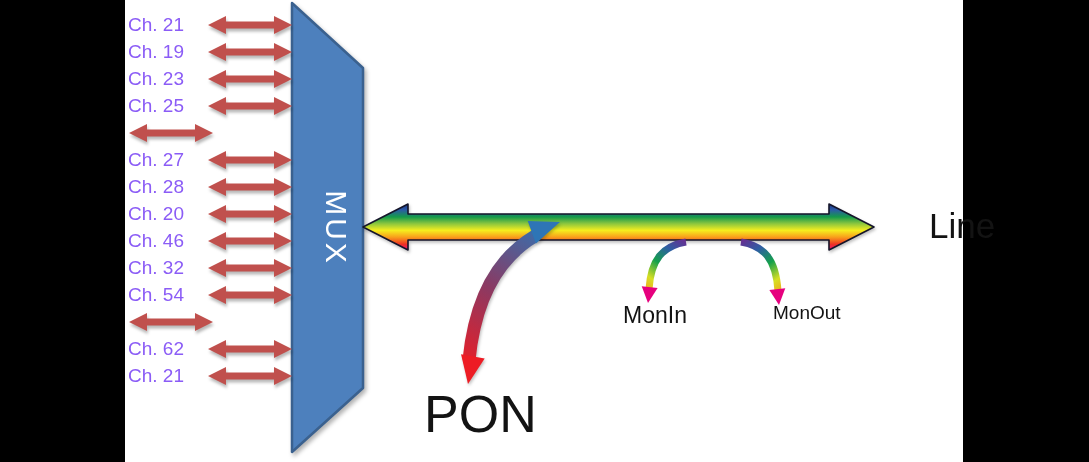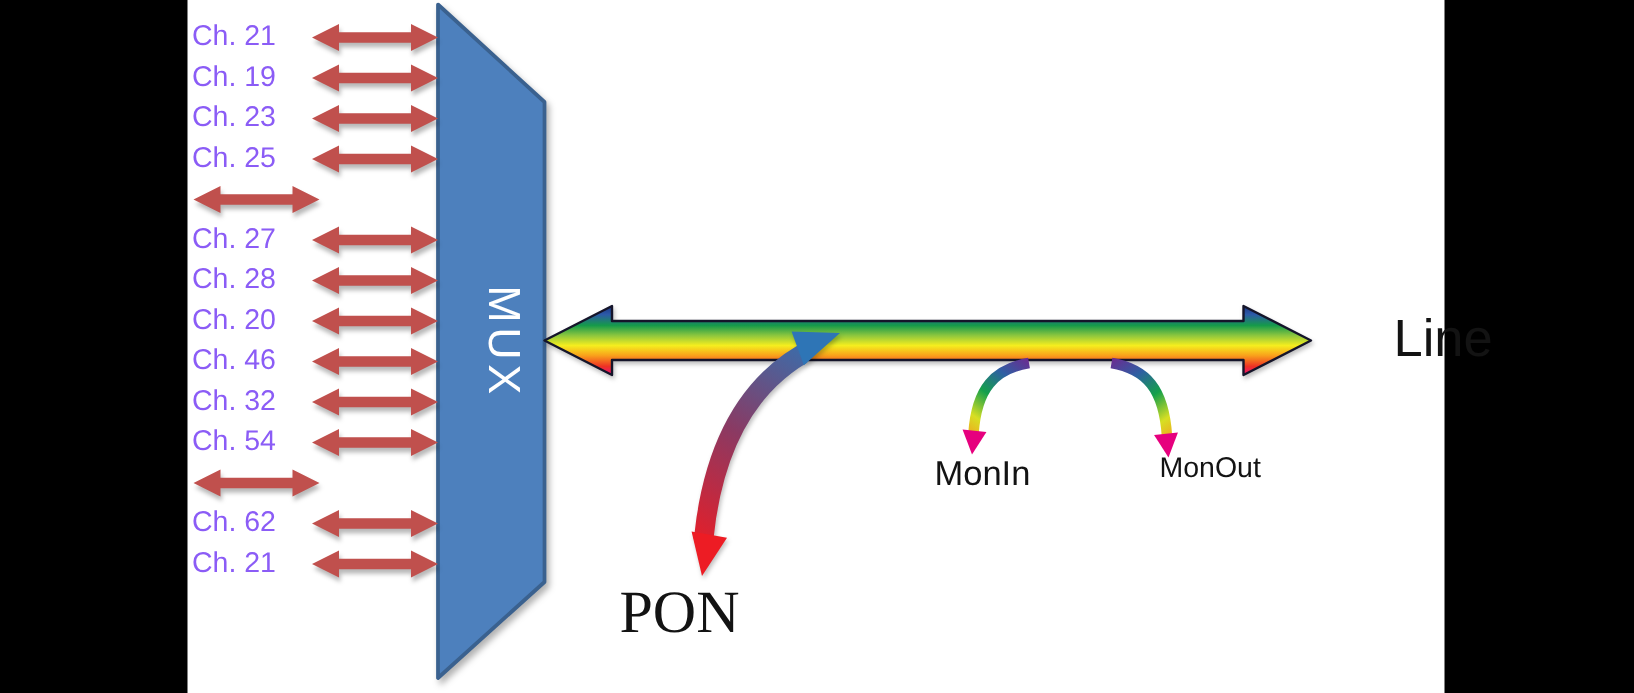--- a/index.html
+++ b/index.html
@@ -6,21 +6,21 @@
   .frame{position:relative;width:1089px;height:462px;background:#000;overflow:hidden;
          font-family:"Liberation Sans",sans-serif;}
   .slide{position:absolute;left:125px;top:0;width:838px;height:462px;background:#fff;}
   .diagram{position:absolute;left:0;top:0;}
   .channel-list{position:absolute;left:3px;top:11px;}
   .channel-row{display:flex;align-items:center;height:27px;}
   .channel-label{width:79px;font-size:19px;color:#8b5cf6;line-height:27px;white-space:nowrap;}
   .channel-arrow{width:86px;height:24px;display:block;filter:drop-shadow(1.5px 3px 1.5px rgba(0,0,0,0.28));}
   .lbl{position:absolute;color:#131313;white-space:nowrap;}
   .lbl-line{left:765px;top:206px;font-size:35px;margin-left:39px;}
-  .lbl-pon{left:288px;top:384px;font-size:40px;font-family:Liberation Serif, serif;}
+  .lbl-pon{left:299px;top:384px;font-size:52px;}
   .lbl-monin{left:498px;top:302px;font-size:23px;}
   .lbl-monout{left:648px;top:302px;font-size:19px;}
   .sh{filter:drop-shadow(2.5px 3px 2px rgba(0,0,0,0.30));}
   .sh2{filter:drop-shadow(1.5px 2.5px 1.5px rgba(0,0,0,0.25));}
   .mux-text{font-family:"Liberation Sans",sans-serif;font-size:30px;letter-spacing:3px;}
 </style>
 </head>
 <body>
 
 <div class="frame">

